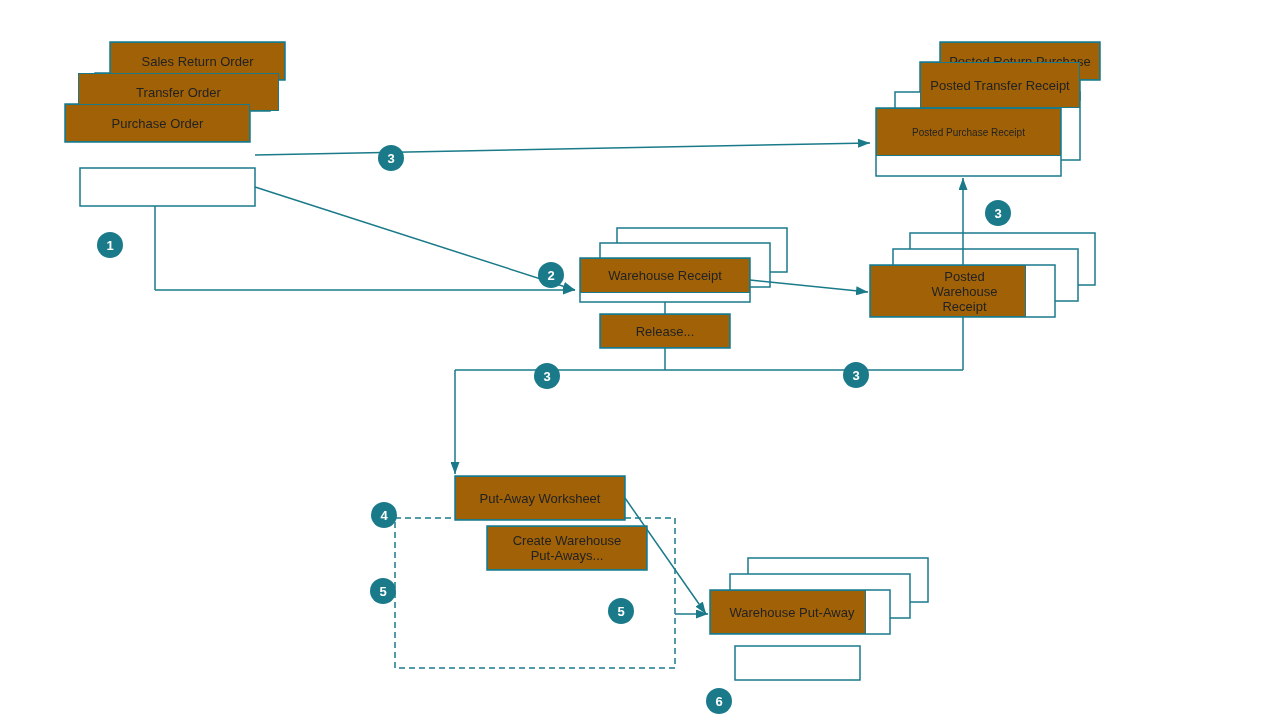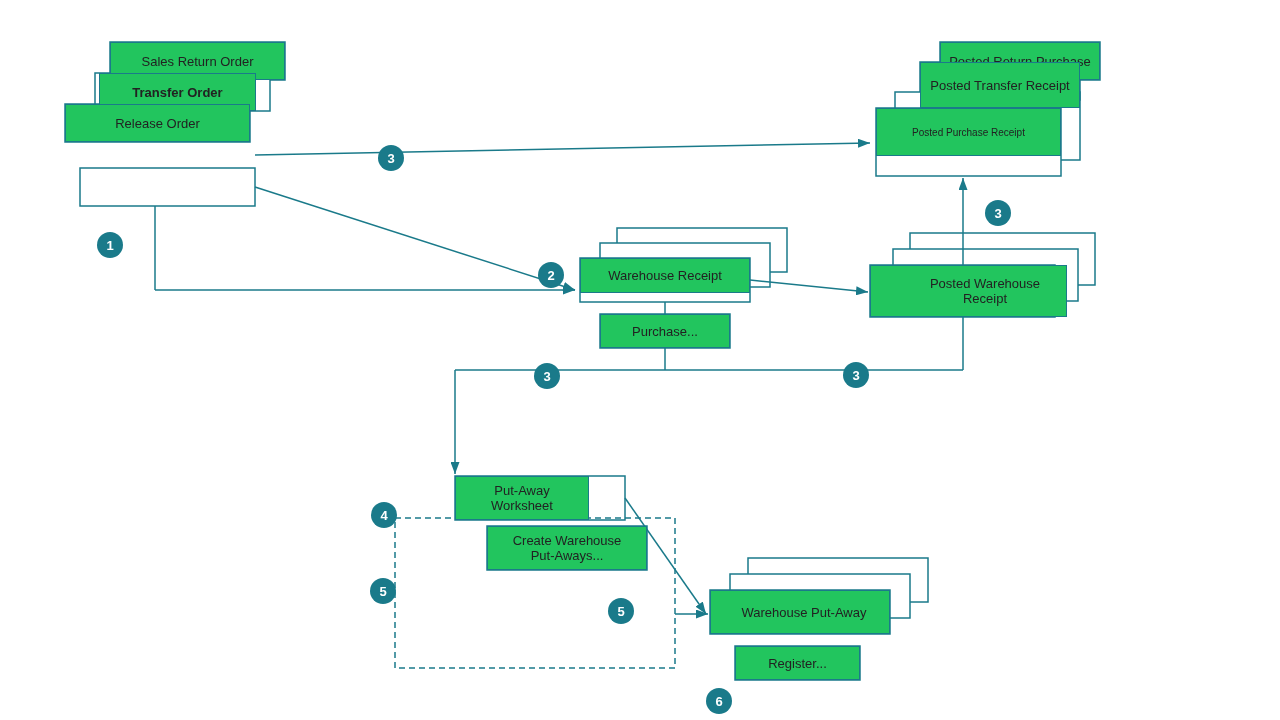--- a/index.html
+++ b/index.html
@@ -12,21 +12,21 @@
       position: relative;
     }
     .diagram-container {
       position: relative;
       width: 1280px;
       height: 720px;
     }
     .box {
       position: absolute;
       border: 1.5px solid #1a7a8a;
-      background: #22c55e;
+      background: #a16207;
       font-size: 13px;
       color: #222;
       display: flex;
       align-items: center;
       justify-content: center;
       text-align: center;
       padding: 4px 8px;
     }
     .badge {
       position: absolute;
@@ -116,39 +116,38 @@
     <line x1="665" y1="370" x2="963" y2="370"></line>
 
     <line x1="625" y1="498" x2="706" y2="614" stroke="#1a7a8a" stroke-width="1.5" marker-end="url(#arrowhead)"></line>
 
     <rect x="395" y="518" width="280" height="150" fill="none" stroke="#1a7a8a" stroke-width="1.5" stroke-dasharray="6,4"></rect>
     <line x1="675" y1="614" x2="708" y2="614" stroke="#1a7a8a" stroke-width="1.5" marker-end="url(#arrowhead)"></line>
 
   </svg>
 
   <div class="box" style="left:110px;top:42px;width:175px;height:38px;">Sales Return Order</div>
-  <div class="box" style="left:99px;top:73px;width:157px;height:38px;font-weight:bold;">Transfer Order</div>
-  <div class="box" style="left:65px;top:104px;width:185px;height:38px;">Release Order</div>
+  <div class="box" style="left:78px;top:73px;width:201px;height:38px;">Transfer Order</div>
+  <div class="box" style="left:65px;top:104px;width:185px;height:38px;">Purchase Order</div>
 
   <div class="box" style="left:940px;top:42px;width:160px;height:38px;">Posted Return Purchase</div>
   <div class="box" style="left:920px;top:62px;width:160px;height:46px;">Posted Transfer Receipt</div>
   <div class="box" style="left:876px;top:108px;width:185px;height:48px;font-size:10px;">Posted Purchase Receipt</div>
 
   <div class="box" style="left:580px;top:258px;width:170px;height:35px;">Warehouse Receipt</div>
-  <div class="box" style="left:600px;top:314px;width:130px;height:34px;">Purchase...</div>
+  <div class="box" style="left:600px;top:314px;width:130px;height:34px;">Release...</div>
 
-  <div class="box" style="left:870px;top:265px;width:197px;height:52px;padding-left:41px;">Posted Warehouse Receipt</div>
+  <div class="box" style="left:870px;top:265px;width:156px;height:52px;padding-left:41px;">Posted Warehouse Receipt</div>
 
-  <div class="box" style="left:455px;top:476px;width:134px;height:44px;">Put-Away Worksheet</div>
+  <div class="box" style="left:455px;top:476px;width:170px;height:44px;">Put-Away Worksheet</div>
 
   <div class="box" style="left:487px;top:526px;width:160px;height:44px;white-space:pre-line;">Create Warehouse
 Put-Aways...</div>
 
-  <div class="box" style="left:710px;top:590px;width:180px;height:44px;padding-left:16px;">Warehouse Put-Away</div>
-  <div class="box" style="left:735px;top:646px;width:125px;height:34px;">Register...</div>
+  <div class="box" style="left:710px;top:590px;width:156px;height:44px;padding-left:16px;">Warehouse Put-Away</div>
 
   <div class="badge" style="left:97px;top:232px;">1</div>
   <div class="badge" style="left:538px;top:262px;">2</div>
   <div class="badge" style="left:378px;top:145px;">3</div>
   <div class="badge" style="left:985px;top:200px;">3</div>
   <div class="badge" style="left:534px;top:363px;">3</div>
   <div class="badge" style="left:843px;top:362px;">3</div>
   <div class="badge" style="left:371px;top:502px;">4</div>
   <div class="badge" style="left:370px;top:578px;">5</div>
   <div class="badge" style="left:608px;top:598px;">5</div>

